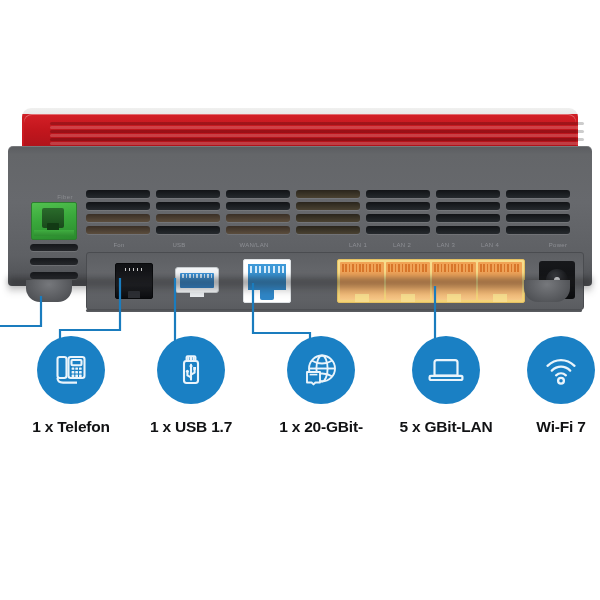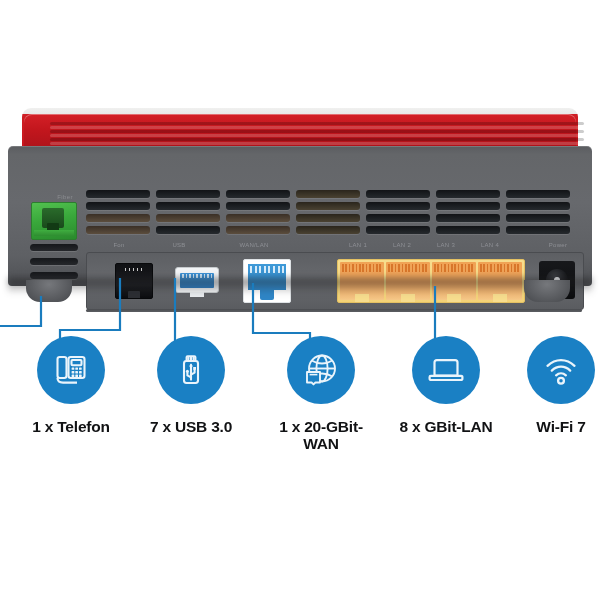--- a/index.html
+++ b/index.html
@@ -348,21 +348,21 @@
             <path d="M23.6,19.6 L23.6,22.6 L20,24.6"></path>
           </g>
           <g fill="#eaf4fb">
             <circle cx="16.4" cy="21.2" r="1.5"></circle>
             <rect x="22.2" y="17.0" width="2.8" height="2.8"></rect>
             <path d="M20,13.2 L18.1,16.6 L21.9,16.6 Z"></path>
           </g>
         </svg>
       </div>
       <div class="flabel">
-        <div>7 x USB 3.0</div>
+        <div>1 x USB 1.7</div>
       </div>
     </div>
 
     <div class="feature" style="left:250px">
       <div class="circle">
         <svg width="42" height="42" viewBox="0 0 42 42">
           <g fill="none" stroke="#eaf4fb" stroke-width="1.9">
             <circle cx="22" cy="19.5" r="13"></circle>
             <ellipse cx="22" cy="19.5" rx="5.6" ry="13"></ellipse>
             <path d="M9.3,19.5 L34.7,19.5"></path>
@@ -370,35 +370,34 @@
             <path d="M11.6,27.5 C15,25.4 18.4,24.5 22,24.5 C25.6,24.5 29,25.4 32.4,27.5"></path>
           </g>
           <g>
             <path d="M7,23 L20,23 L20,33.5 L15.4,33.5 L13.5,35.4 L11.6,33.5 L7,33.5 Z" fill="#1a80c4" stroke="#eaf4fb" stroke-width="1.9" stroke-linejoin="round"></path>
             <path d="M9.6,25.6 L17.4,25.6" stroke="#eaf4fb" stroke-width="1.6"></path>
           </g>
         </svg>
       </div>
       <div class="flabel">
         <div>1 x 20-GBit-</div>
-        <div>WAN</div>
       </div>
     </div>
 
     <div class="feature" style="left:375px">
       <div class="circle">
         <svg width="42" height="42" viewBox="0 0 42 42">
           <g fill="none" stroke="#eaf4fb" stroke-width="2.2" stroke-linejoin="round">
             <path d="M9.5,13.5 a2.4,2.4 0 0 1 2.4,-2.4 L30.1,11.1 a2.4,2.4 0 0 1 2.4,2.4 L32.5,26.5 L9.5,26.5 Z"></path>
             <path d="M5.8,26.8 L36.2,26.8 a1.2,1.2 0 0 1 1.2,1.2 L37.4,29.4 a1.6,1.6 0 0 1 -1.6,1.6 L6.2,31 a1.6,1.6 0 0 1 -1.6,-1.6 L4.6,28 a1.2,1.2 0 0 1 1.2,-1.2 Z"></path>
           </g>
         </svg>
       </div>
       <div class="flabel">
-        <div>8 x GBit-LAN</div>
+        <div>5 x GBit-LAN</div>
       </div>
     </div>
 
     <div class="feature" style="left:490px">
       <div class="circle">
         <svg width="42" height="42" viewBox="0 0 42 42">
           <g fill="none" stroke="#eaf4fb" stroke-width="2.3" stroke-linecap="round">
             <path d="M7.5,16.8 C15.5,9.2 26.5,9.2 34.5,16.8"></path>
             <path d="M11.8,21.6 C17.3,16.4 24.7,16.4 30.2,21.6"></path>
             <path d="M16.1,26.3 C19.0,23.6 23.0,23.6 25.9,26.3"></path>

